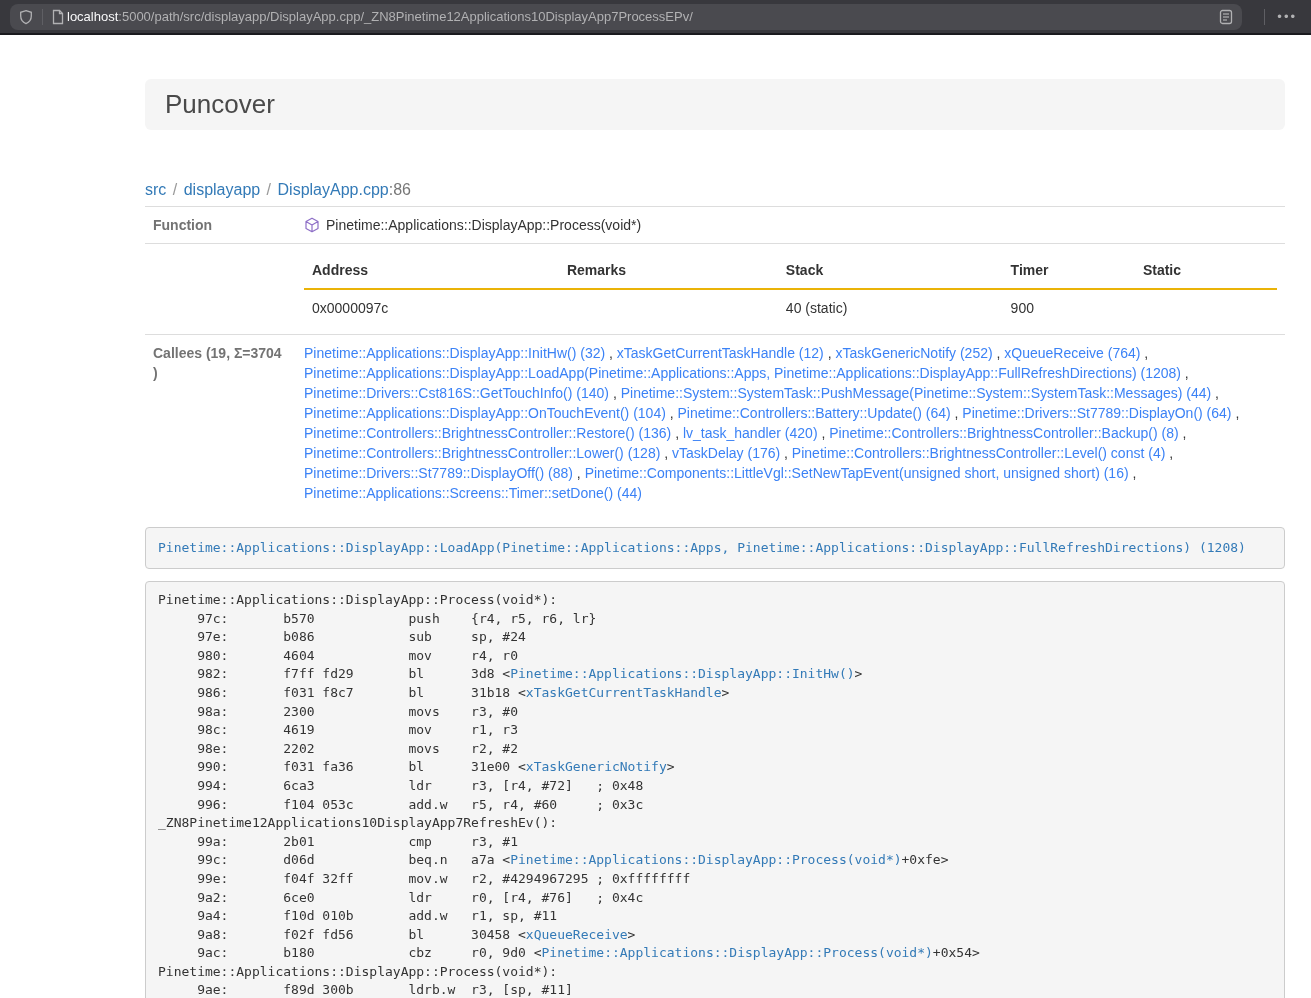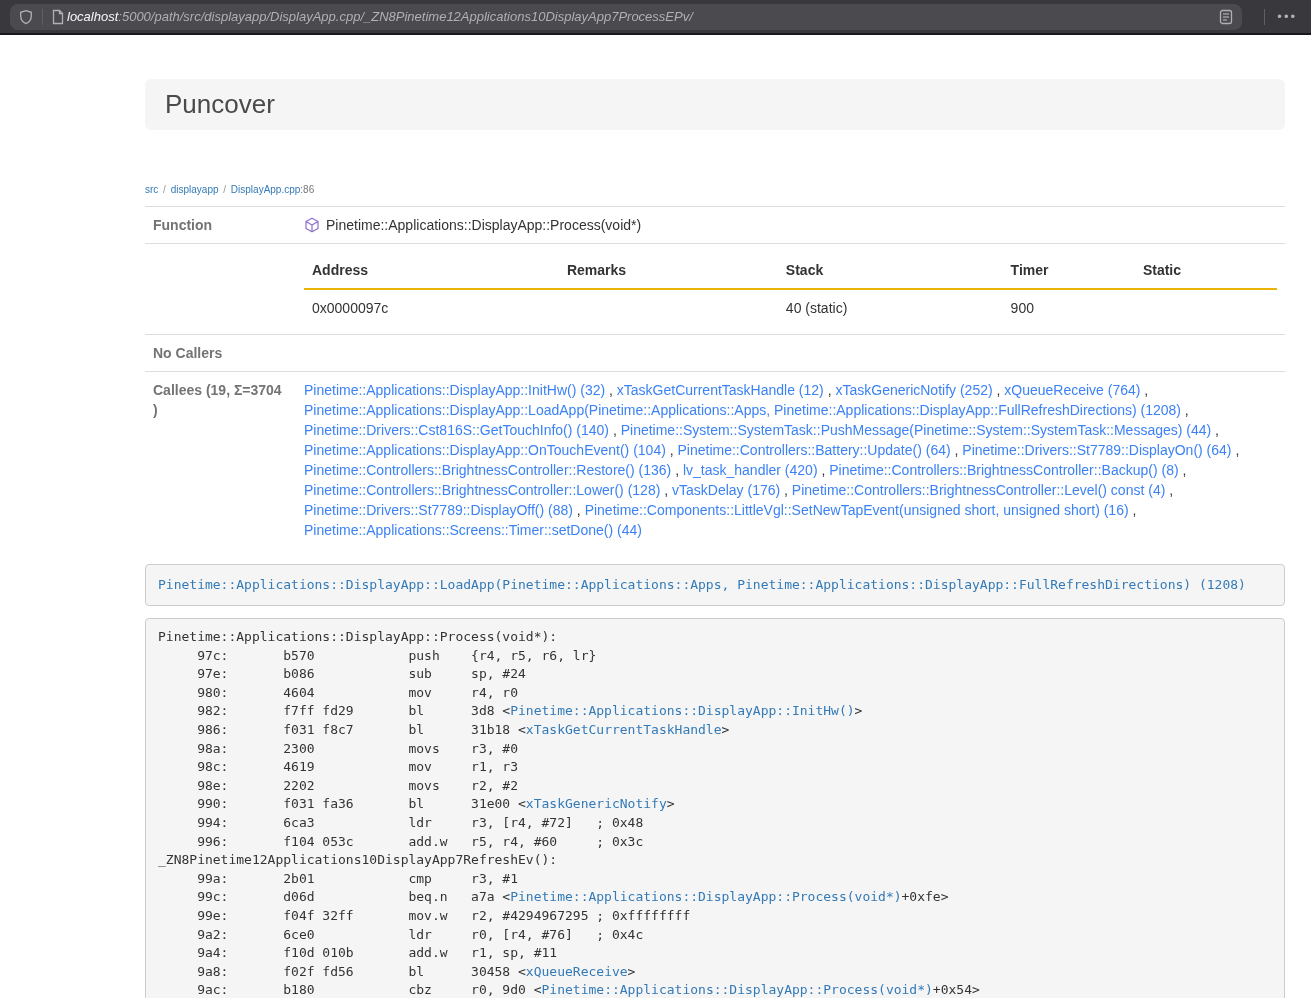--- a/index.html
+++ b/index.html
@@ -11,21 +11,21 @@
   }
 
   
   .chrome {
     height: 35px; background: #38383d;
     border-bottom: 2px solid #1a1a1e;
     display: flex; align-items: center; padding: 0 10px;
   }
   .urlbar {
     flex: 1; height: 26px; background: #4a4a4f; border-radius: 8px;
-    display: flex; align-items: center; padding: 0 8px; min-width: 0; font-style: italic;
+    display: flex; align-items: center; padding: 0 8px; min-width: 0;
   }
   .chrome .icn { display: inline-flex; align-items: center; justify-content: center; flex: none; }
   .vsep { width: 1px; height: 16px; background: #5f5f64; margin: 0 8px; flex: none; }
   .url-text {
     font-size: 13px; color: #b1b1b3; white-space: nowrap; overflow: hidden;
     text-overflow: ellipsis; flex: 1; min-width: 0; margin-left: 2px;
   }
   .url-text .host { color: #f9f9fa; }
   .reader-btn { margin-left: auto; cursor: pointer; }
   .chrome-right { display: flex; align-items: center; margin-left: 14px; }
@@ -34,21 +34,21 @@
   
   .container { margin-left: 145px; width: 1140px; padding-top: 44px; }
 
   .jumbotron {
     background: #f5f5f5; border-radius: 6px; padding: 14px 20px; margin-bottom: 50px;
   }
   .jumbotron h1 {
     margin: 0; font-size: 26px; line-height: 23px; font-weight: 400; color: #4a4a4a;
   }
 
-  .breadcrumb { font-size: 10px; line-height: 20px; margin: 0 0 6px 0; }
+  .breadcrumb { font-size: 16px; line-height: 20px; margin: 0 0 6px 0; }
   .bc-link { color: #337ab7; text-decoration: none; }
   .bc-sep { color: #999; padding: 0 2px; }
   .bc-tail { color: #777; }
 
   hr.rule { border: none; border-top: 1px solid #ddd; margin: 0; }
 
   table.main { width: 100%; border-collapse: collapse; font-size: 14px; }
   table.main > tbody > tr > th,
   table.main > tbody > tr > td { padding: 8px; text-align: left; vertical-align: top; line-height: 20px; }
   table.main > tbody > tr > th { width: 151px; font-weight: bold; color: #737373; padding-left: 8px; }
@@ -161,24 +161,20 @@
                 <td></td>
                 <td>40 (static)</td>
                 <td>900</td>
                 <td></td>
               </tr>
             </tbody>
           </table>
         </td>
       </tr>
       <tr>
-        <th>No Callers</th>
-        <td></td>
-      </tr>
-      <tr>
         <th>Callees (19, Σ=3704 )</th>
         <td class="callees"><a class="callee-link" href="#">Pinetime::Applications::DisplayApp::InitHw() (32)</a> , <a class="callee-link" href="#">xTaskGetCurrentTaskHandle (12)</a> , <a class="callee-link" href="#">xTaskGenericNotify (252)</a> , <a class="callee-link" href="#">xQueueReceive (764)</a> , <a class="callee-link" href="#">Pinetime::Applications::DisplayApp::LoadApp(Pinetime::Applications::Apps, Pinetime::Applications::DisplayApp::FullRefreshDirections) (1208)</a> , <a class="callee-link" href="#">Pinetime::Drivers::Cst816S::GetTouchInfo() (140)</a> , <a class="callee-link" href="#">Pinetime::System::SystemTask::PushMessage(Pinetime::System::SystemTask::Messages) (44)</a> , <a class="callee-link" href="#">Pinetime::Applications::DisplayApp::OnTouchEvent() (104)</a> , <a class="callee-link" href="#">Pinetime::Controllers::Battery::Update() (64)</a> , <a class="callee-link" href="#">Pinetime::Drivers::St7789::DisplayOn() (64)</a> , <a class="callee-link" href="#">Pinetime::Controllers::BrightnessController::Restore() (136)</a> , <a class="callee-link" href="#">lv_task_handler (420)</a> , <a class="callee-link" href="#">Pinetime::Controllers::BrightnessController::Backup() (8)</a> , <a class="callee-link" href="#">Pinetime::Controllers::BrightnessController::Lower() (128)</a> , <a class="callee-link" href="#">vTaskDelay (176)</a> , <a class="callee-link" href="#">Pinetime::Controllers::BrightnessController::Level() const (4)</a> , <a class="callee-link" href="#">Pinetime::Drivers::St7789::DisplayOff() (88)</a> , <a class="callee-link" href="#">Pinetime::Components::LittleVgl::SetNewTapEvent(unsigned short, unsigned short) (16)</a> , <a class="callee-link" href="#">Pinetime::Applications::Screens::Timer::setDone() (44)</a></td>
       </tr>
     </tbody>
   </table>
 
   <pre class="codebox banner"><a href="#">Pinetime::Applications::DisplayApp::LoadApp(Pinetime::Applications::Apps, Pinetime::Applications::DisplayApp::FullRefreshDirections) (1208)</a></pre>
 
   <pre class="codebox asm">Pinetime::Applications::DisplayApp::Process(void*):
      97c:       b570            push    {r4, r5, r6, lr}

